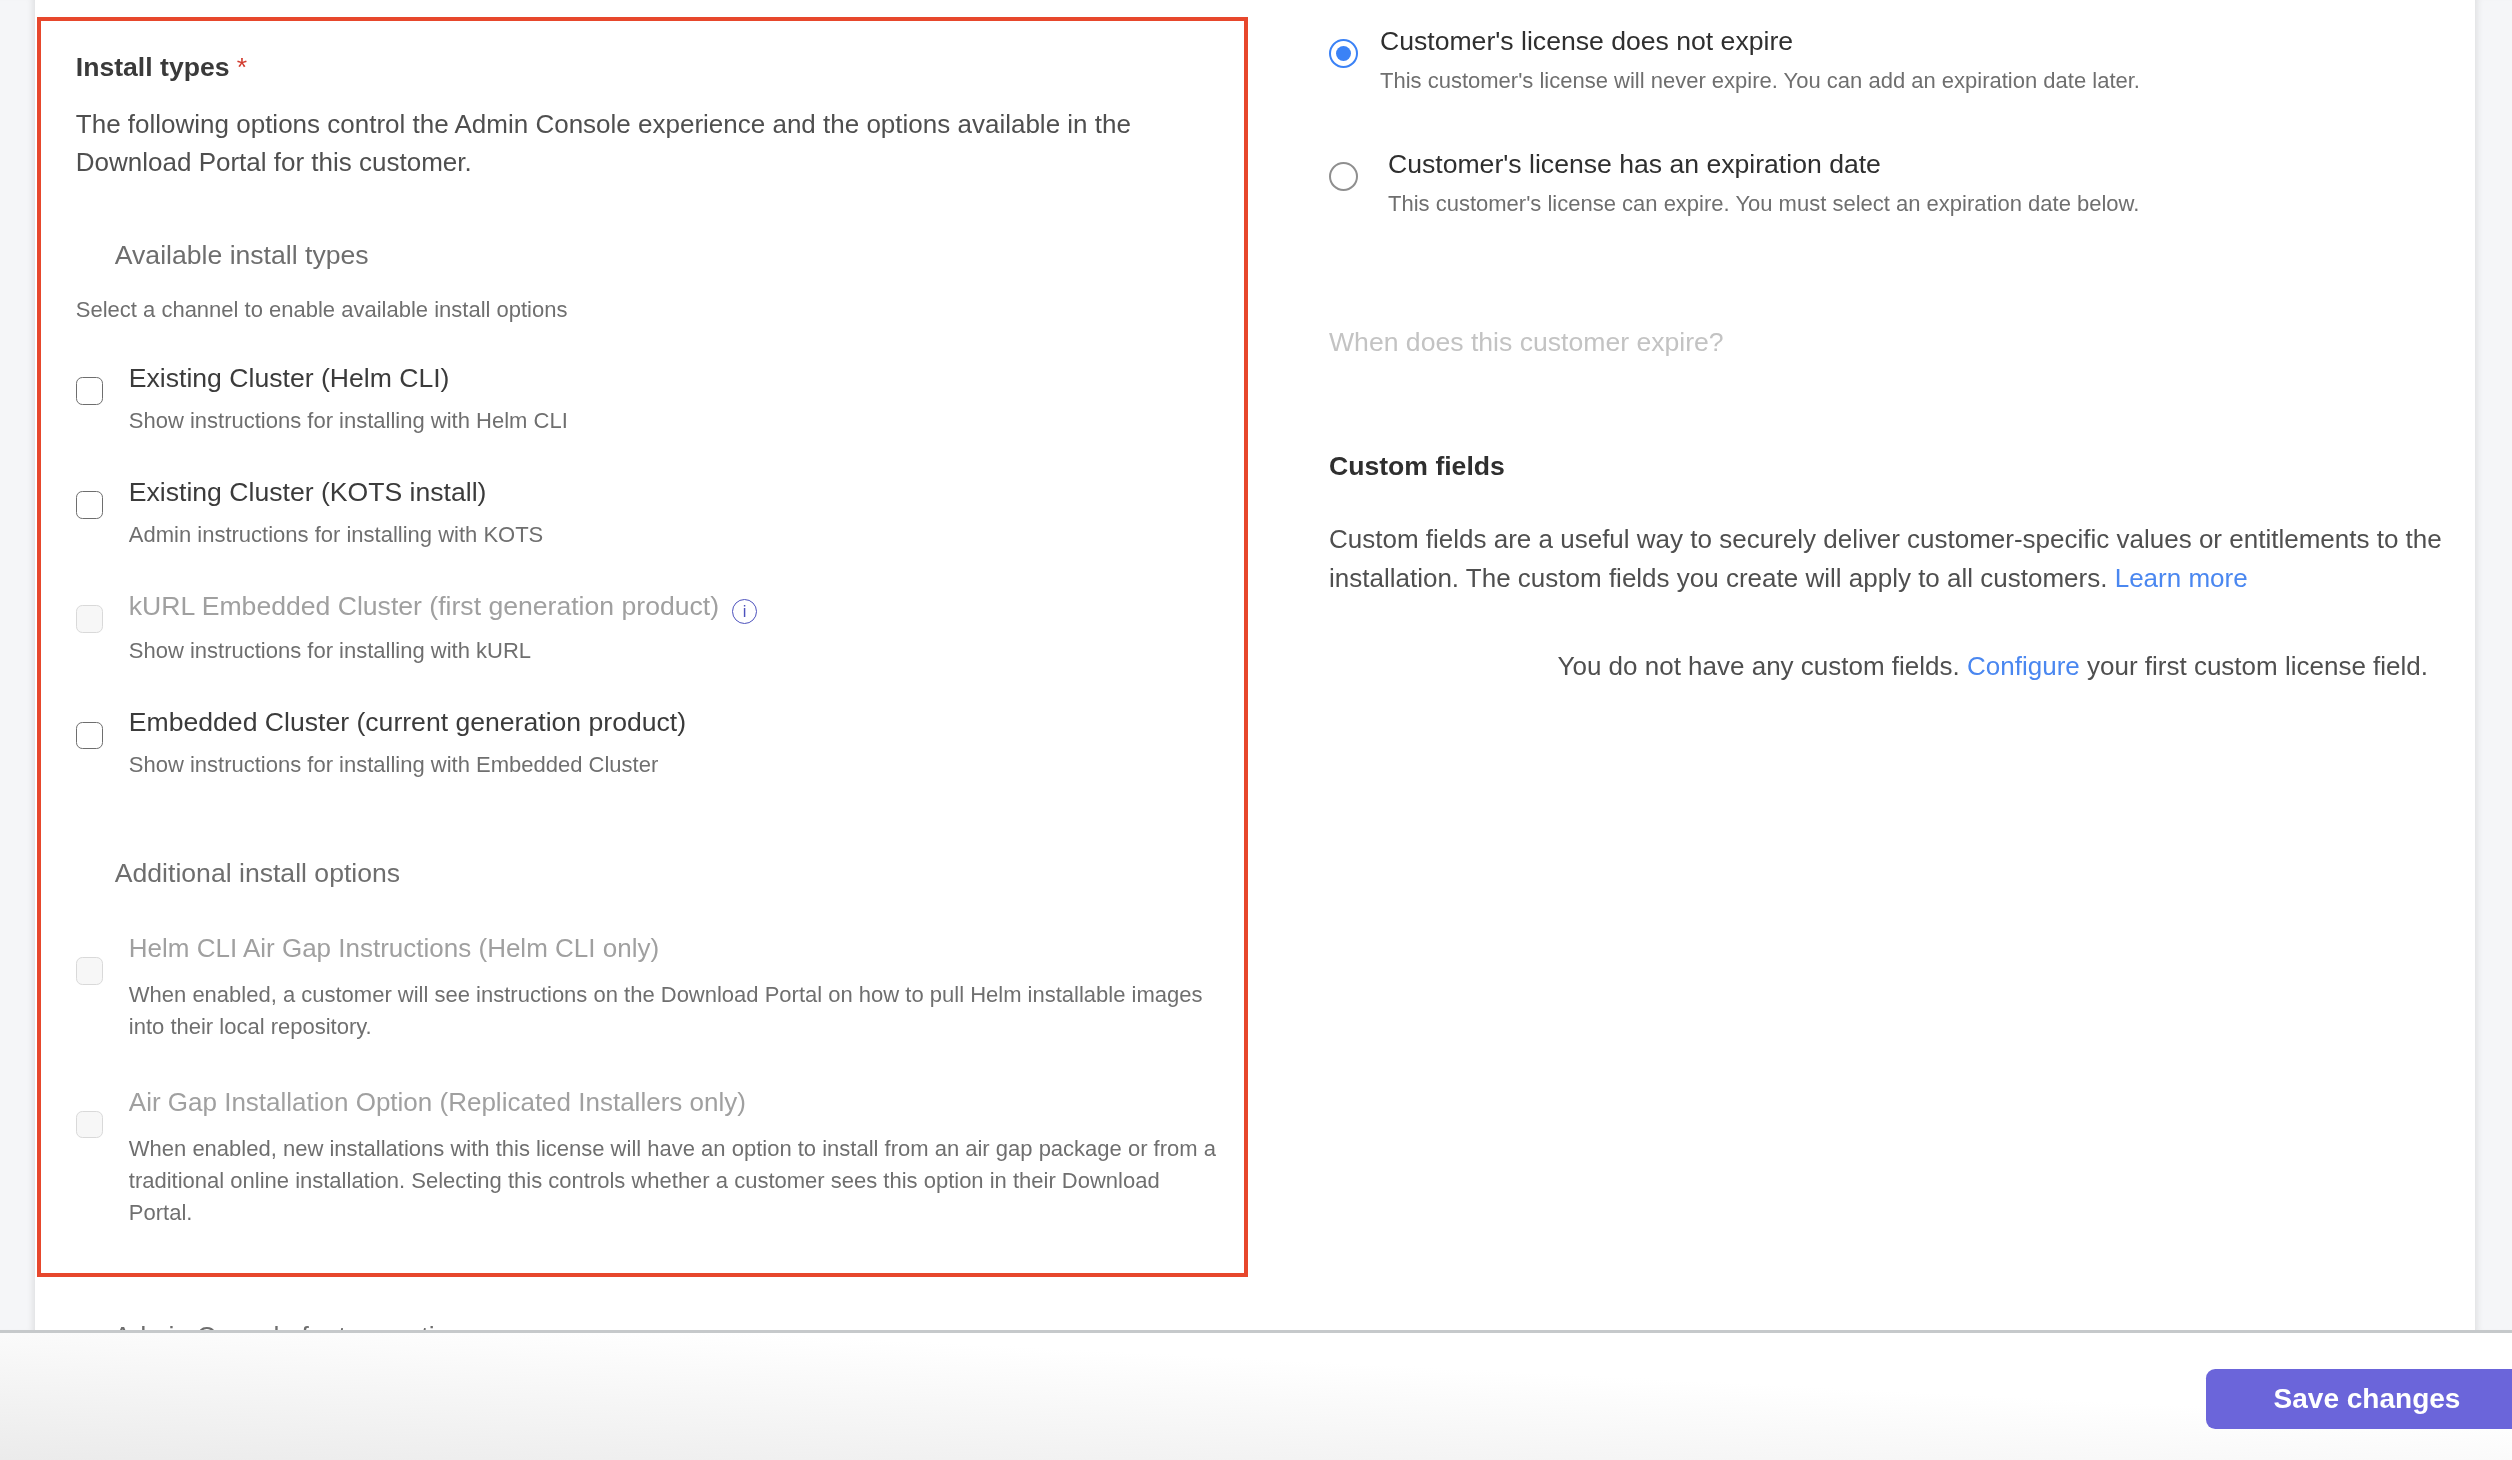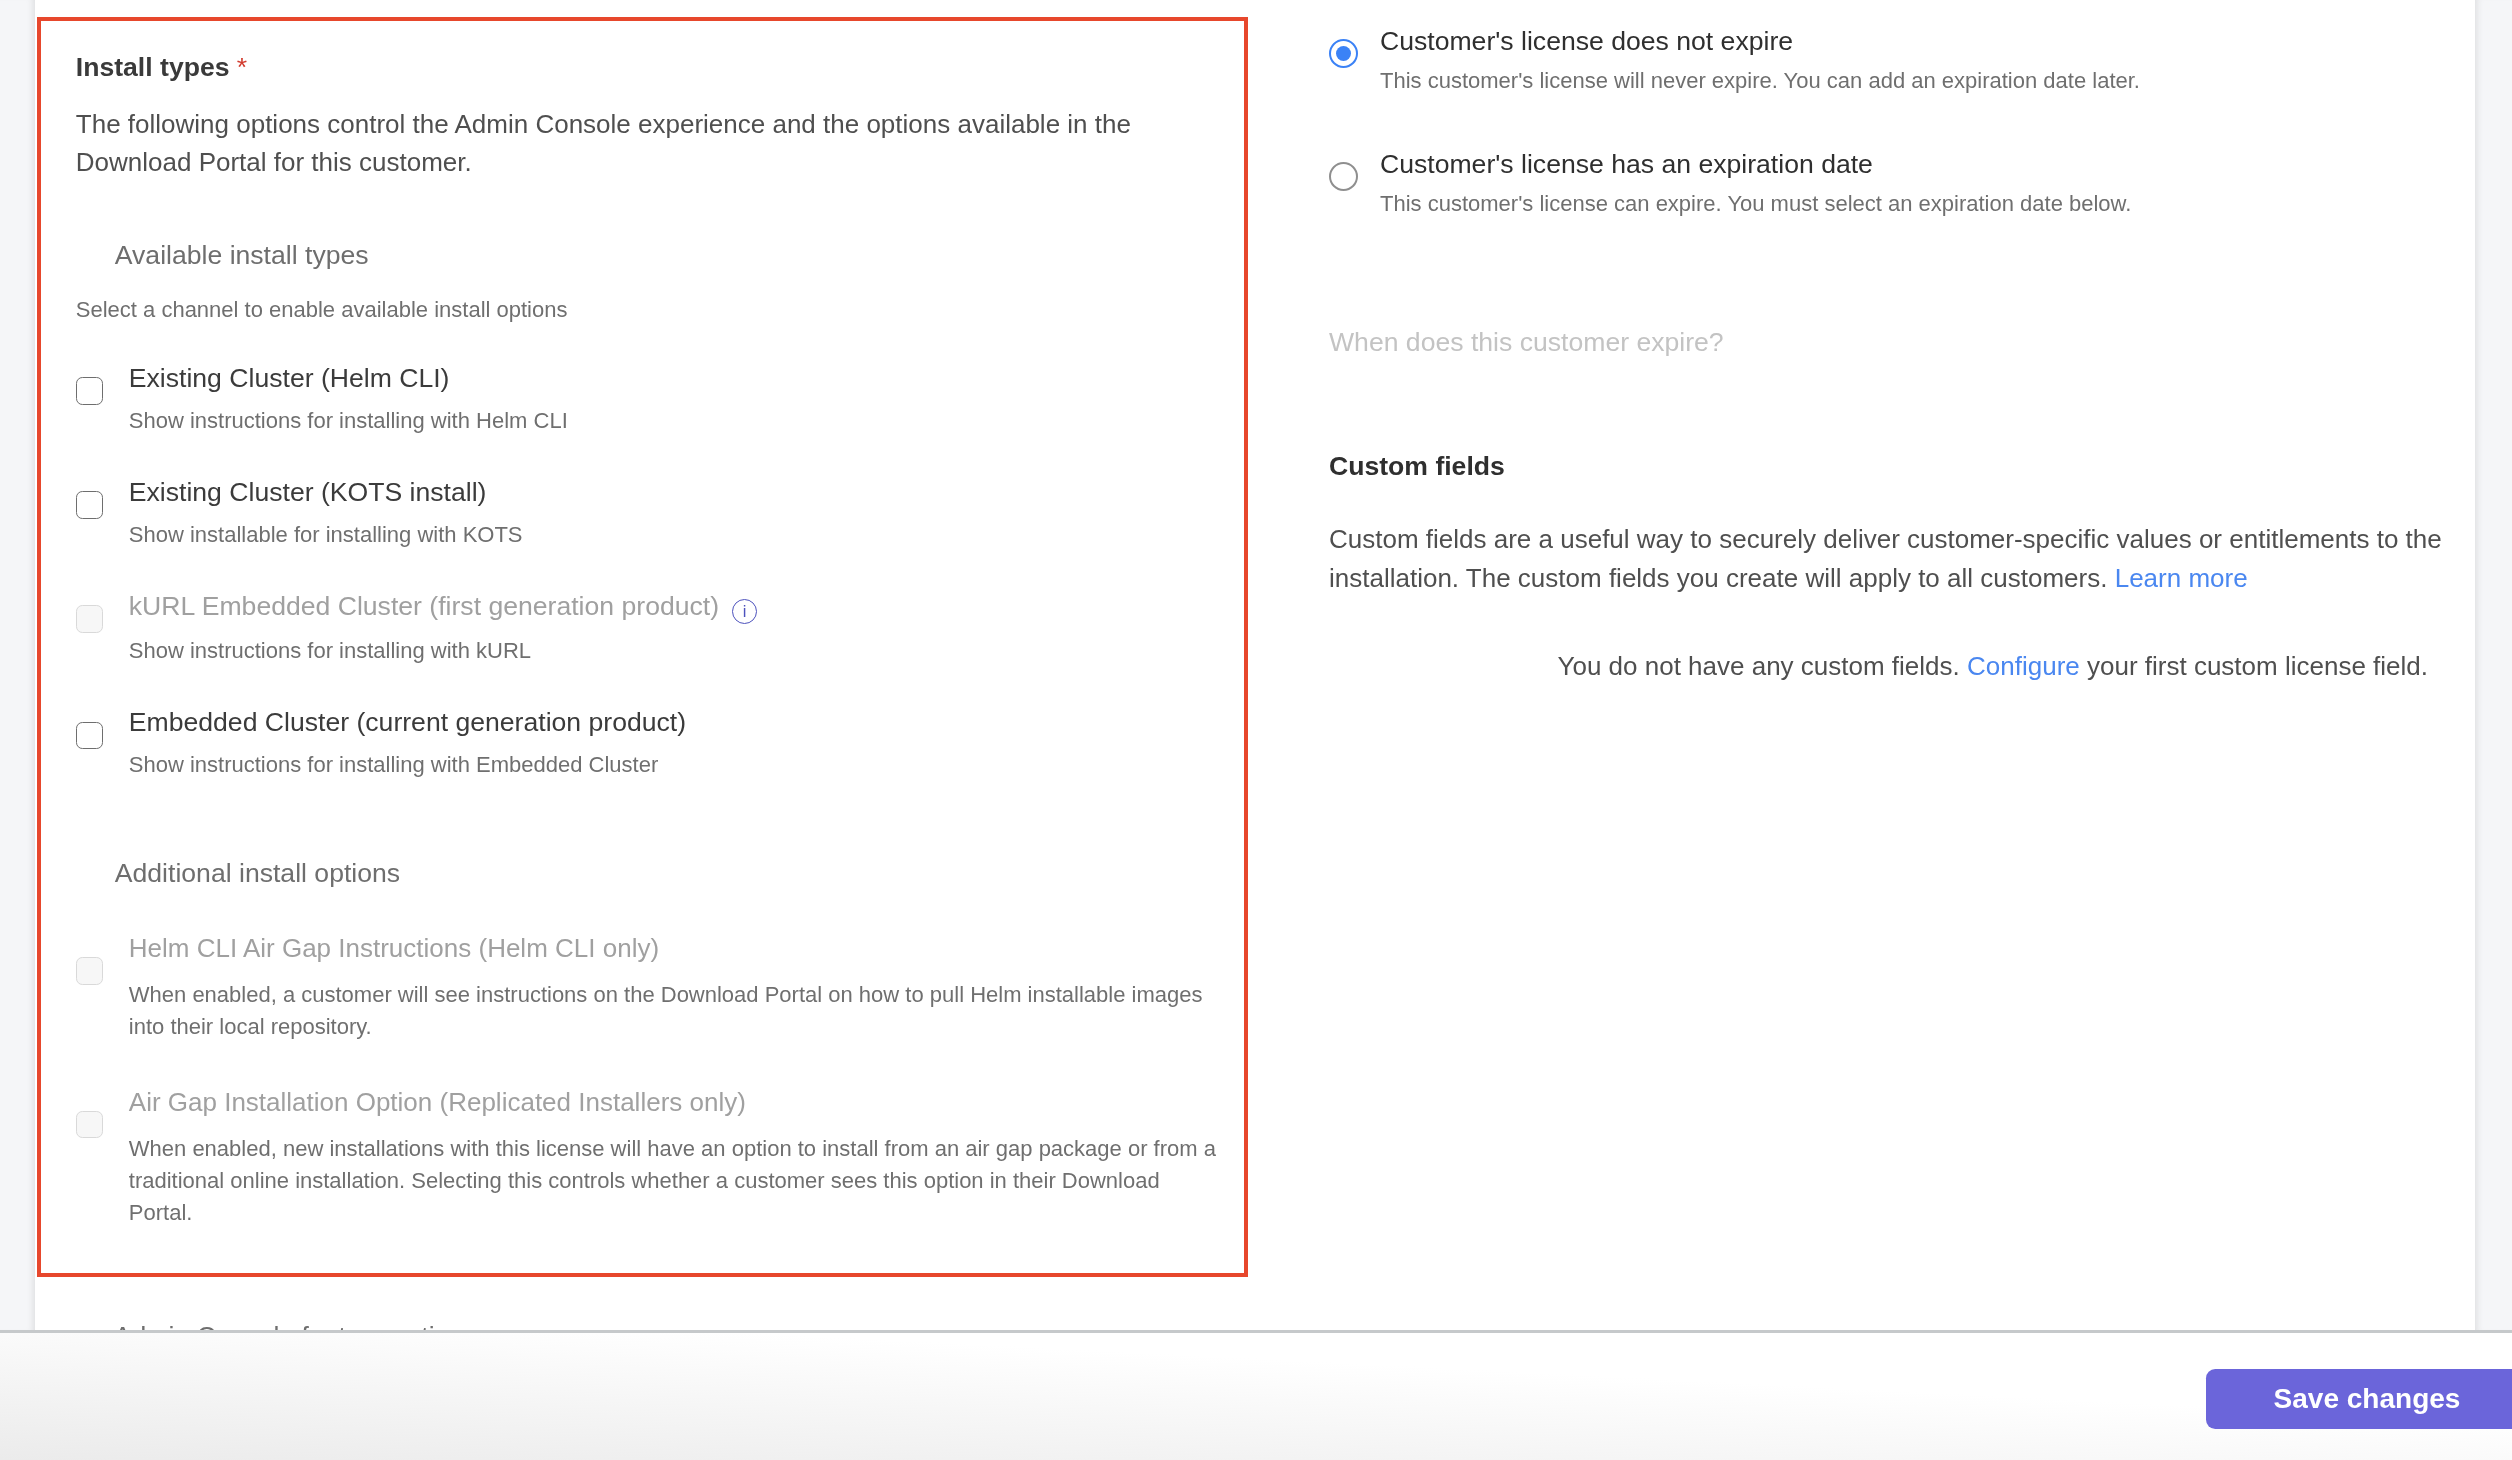--- a/index.html
+++ b/index.html
@@ -79,21 +79,21 @@
   .additional-row .opt-desc { margin-top: 14.7px; }
   .additional-row .checkbox { margin-top: 24px; }
 
   .admin-section { padding-left: 38px; margin-top: 44px; }
   .admin-section .section-heading { margin-top: 0; }
 
   
   .right-col { position: absolute; left: 1294px; top: 0; width: 1164px; }
 
   .radio-row { display: grid; grid-template-columns: 51px 1fr; margin-top: 26px; }
-  .radio-row.second { margin-top: 55px; }
+  .radio-row.second { margin-top: 55px; gap: 8px; }
   .radio {
     width: 29px; height: 29px; border-radius: 50%; margin-top: 13px;
     border: 2.7px solid #8f8f8f; background: #ffffff; cursor: pointer;
     display: flex; align-items: center; justify-content: center;
   }
   .radio.selected { border-color: #3b82f6; }
   .radio .dot { width: 15.6px; height: 15.6px; border-radius: 50%; background: transparent; }
   .radio.selected .dot { background: #3b82f6; }
   .radio-label { font-size: 26.6px; color: #2f2f2f; cursor: pointer; }
   .radio-desc { margin-top: 11px; font-size: 22px; color: #6f6f6f; }
@@ -132,21 +132,21 @@
         <div>
           <div class="opt-label">Existing Cluster (Helm CLI)</div>
           <div class="opt-desc">Show instructions for installing with Helm CLI</div>
         </div>
       </div>
 
       <div class="opt-row">
         <span class="checkbox"></span>
         <div>
           <div class="opt-label">Existing Cluster (KOTS install)</div>
-          <div class="opt-desc">Show installable for installing with KOTS</div>
+          <div class="opt-desc">Admin instructions for installing with KOTS</div>
         </div>
       </div>
 
       <div class="opt-row">
         <span class="checkbox disabled"></span>
         <div>
           <div class="opt-label muted"><span>kURL Embedded Cluster (first generation product)</span><i class="info-icon">i</i></div>
           <div class="opt-desc">Show instructions for installing with kURL</div>
         </div>
       </div>

